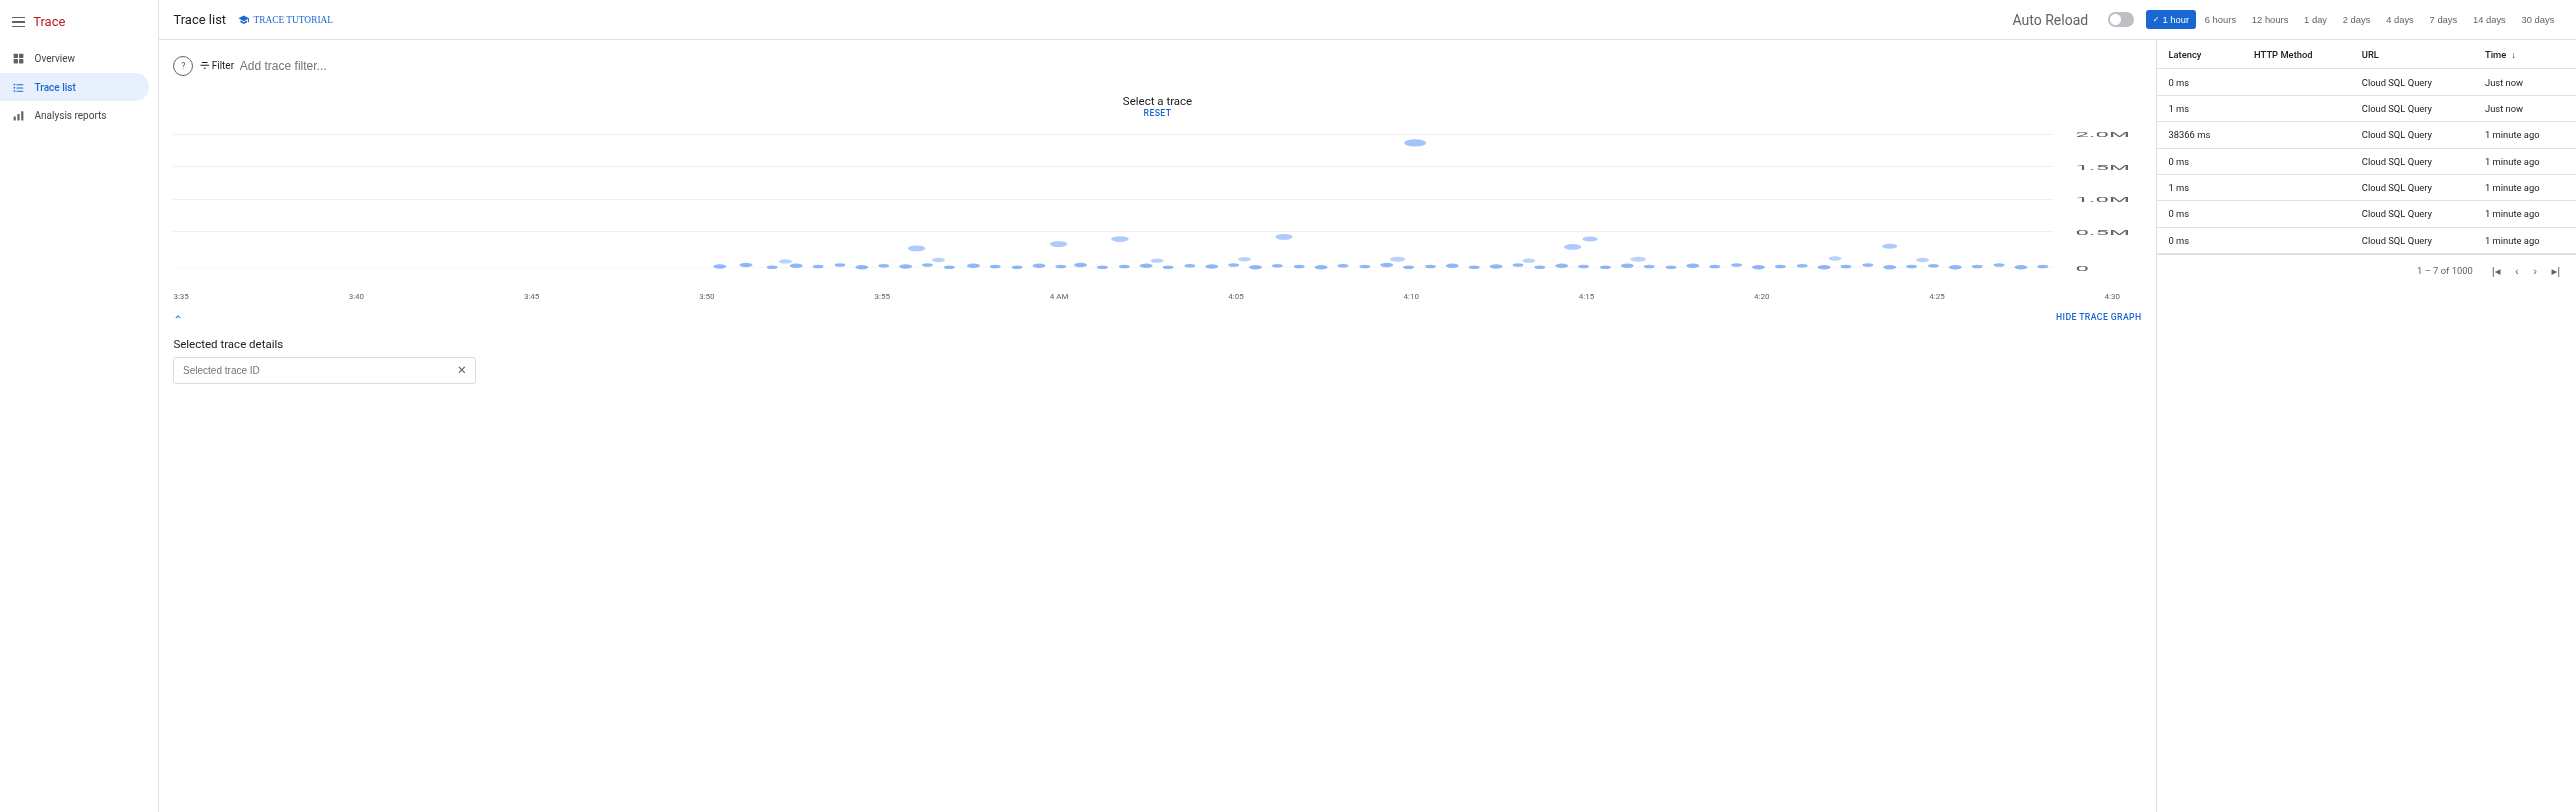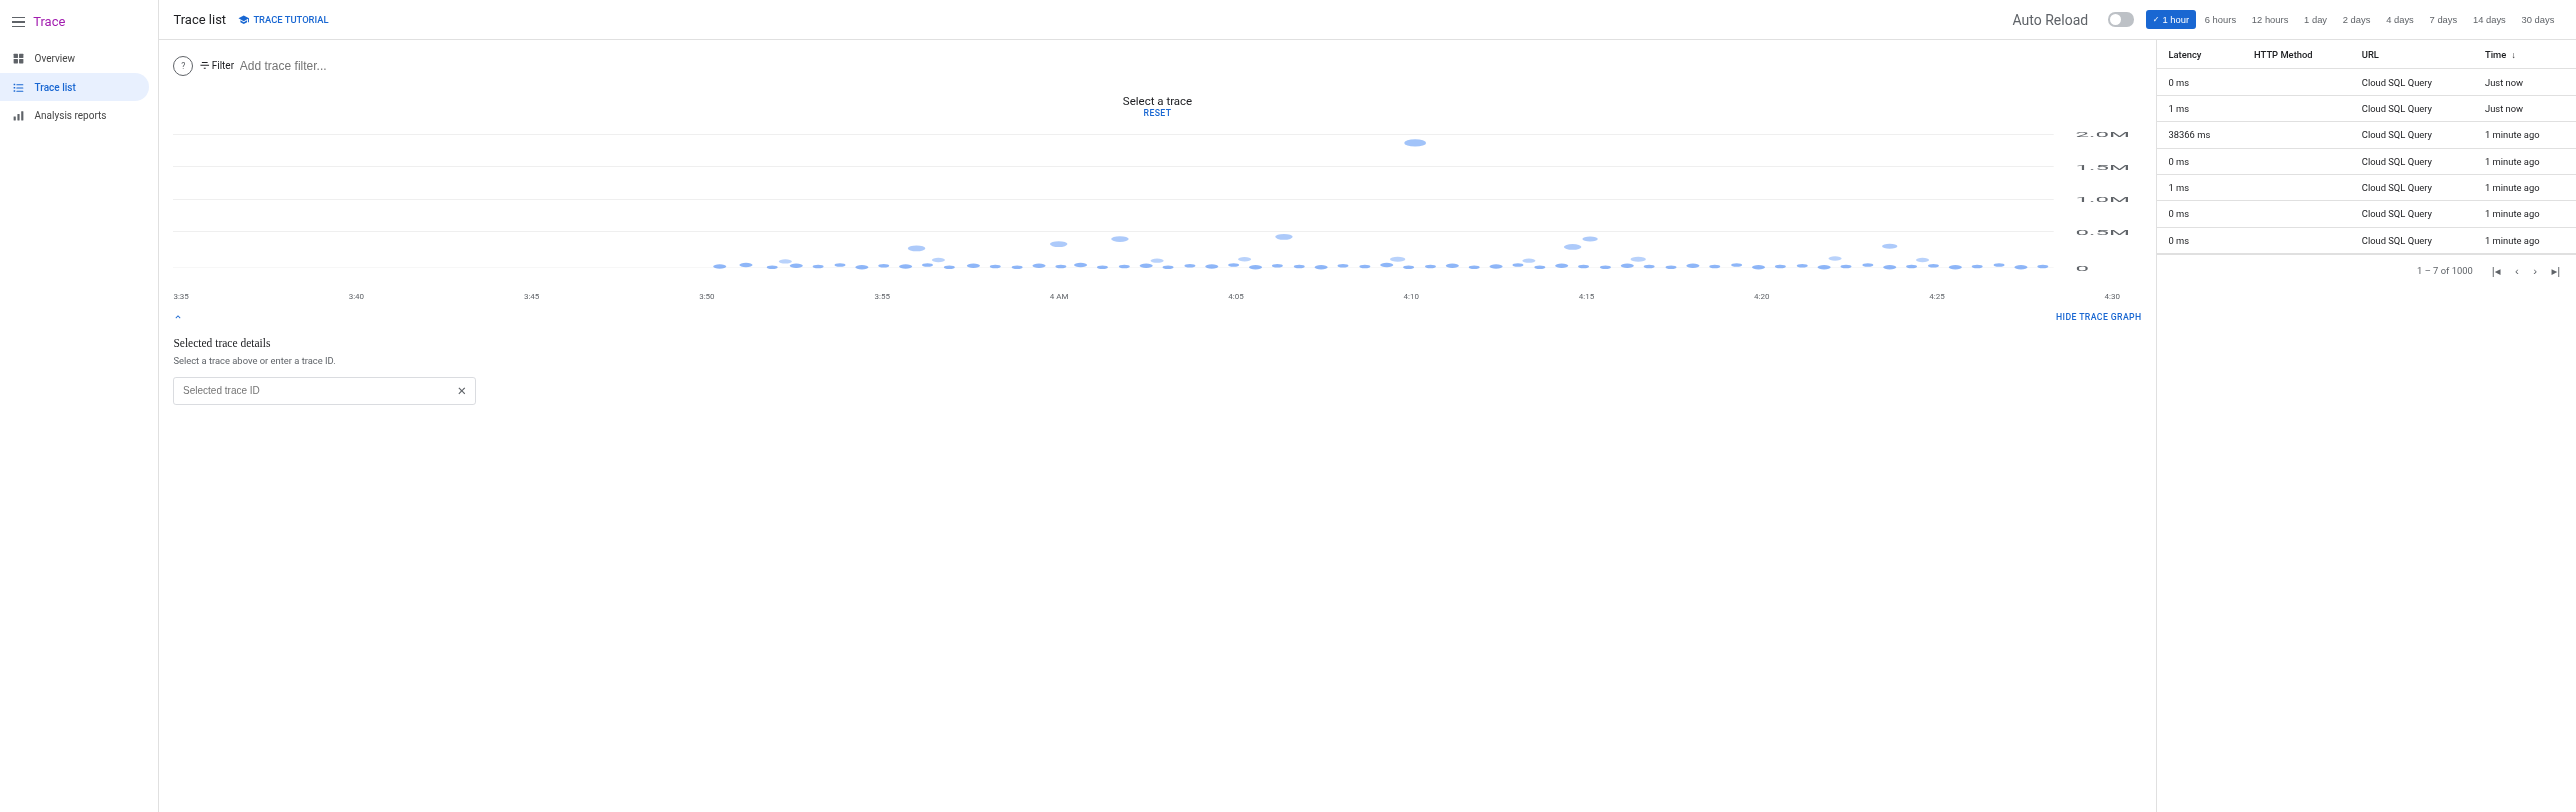--- a/index.html
+++ b/index.html
@@ -15,21 +15,21 @@
       flex-direction: column;
       padding-top: 5.8px;
     }
     .sidebar-header {
       display: flex;
       align-items: center;
       gap: 8.7px;
       padding: 8.7px 11.5px 11.5px 11.5px;
       font-size: 13px;
       font-weight: 400;
-      color: #a21caf;
+      color: #b91c1c;
     }
     .hamburger-icon {
       display: flex; flex-direction: column; gap: 2.9px; cursor: pointer;
     }
     .hamburger-icon span {
       display: block; width: 13px; height: 1.4px; background: #5f6368;
     }
     .sidebar-nav { display: flex; flex-direction: column; margin-top: 2.9px; }
     .nav-item {
       display: flex; align-items: center; gap: 8.7px;
@@ -70,20 +70,21 @@
     }
     .trace-tutorial-link {
       display: flex;
       align-items: center;
       gap: 4.3px;
       color: #1967d2;
       font-size: 9.4px;
       font-weight: 500;
       text-decoration: none;
       cursor: pointer;
+      font-family: Liberation Serif, serif;
     }
     .topbar-spacer { flex: 1; }
     .auto-reload-section {
       display: flex; align-items: center; gap: 20px; font-size: 14px; color: #5f6368;
     }
     .toggle-switch {
       width: 26px; height: 14.4px; background: #bdc1c6; border-radius: 7.2px; position: relative; cursor: pointer;
     }
     .toggle-switch::after {
       content: ''; position: absolute; width: 11.5px; height: 11.5px; background: #fff; border-radius: 50%; top: 1.4px; left: 1.4px; transition: left 0.2s;
@@ -162,21 +163,21 @@
     
     .toggle-graph-btn {
       display: flex; align-items: center; gap: 4.3px;
       color: #1967d2; font-size: 8.7px; font-weight: 500; cursor: pointer;
       text-transform: uppercase; letter-spacing: 0.4px;
       margin-bottom: 14.4px;
       justify-content: space-between;
     }
 
     
-    .selected-trace-title { font-size: 11.5px; font-weight: 400; margin-bottom: 5.8px; font-family: Liberation Serif, serif; }
+    .selected-trace-title { font-size: 11.5px; font-weight: 400; margin-bottom: 5.8px; }
     .selected-trace-subtitle { font-size: 9.4px; color: #5f6368; margin-bottom: 11.5px; }
     .trace-id-input-row {
       display: flex; align-items: center;
       border: 0.7px solid #dadce0; border-radius: 2.9px;
       padding: 5.8px 8.7px;
       width: 303px;
       background: #fff;
     }
     .trace-id-input {
       flex: 1; border: none; outline: none; font-size: 10px; color: #5f6368; background: transparent;
@@ -447,21 +448,20 @@
 
       <div class="toggle-graph-btn">
         <svg width="10" height="10" viewBox="0 0 24 24" fill="#1967d2">
           <path d="M7.41 15.41L12 10.83l4.59 4.58L18 14l-6-6-6 6z"></path>
         </svg>
         <span>HIDE TRACE GRAPH</span>
       </div>
 
       <div class="selected-trace-section">
         <div class="selected-trace-title">Selected trace details</div>
-        <div class="selected-trace-subtitle">Select a trace above or enter a trace ID.</div>
         <div class="trace-id-input-row">
           <input class="trace-id-input" type="text" placeholder="Selected trace ID" style="">
           <span class="clear-icon">✕</span>
         </div>
       </div>
     </div>
 
     <div class="right-panel">
       <table class="trace-table">
         <thead>

